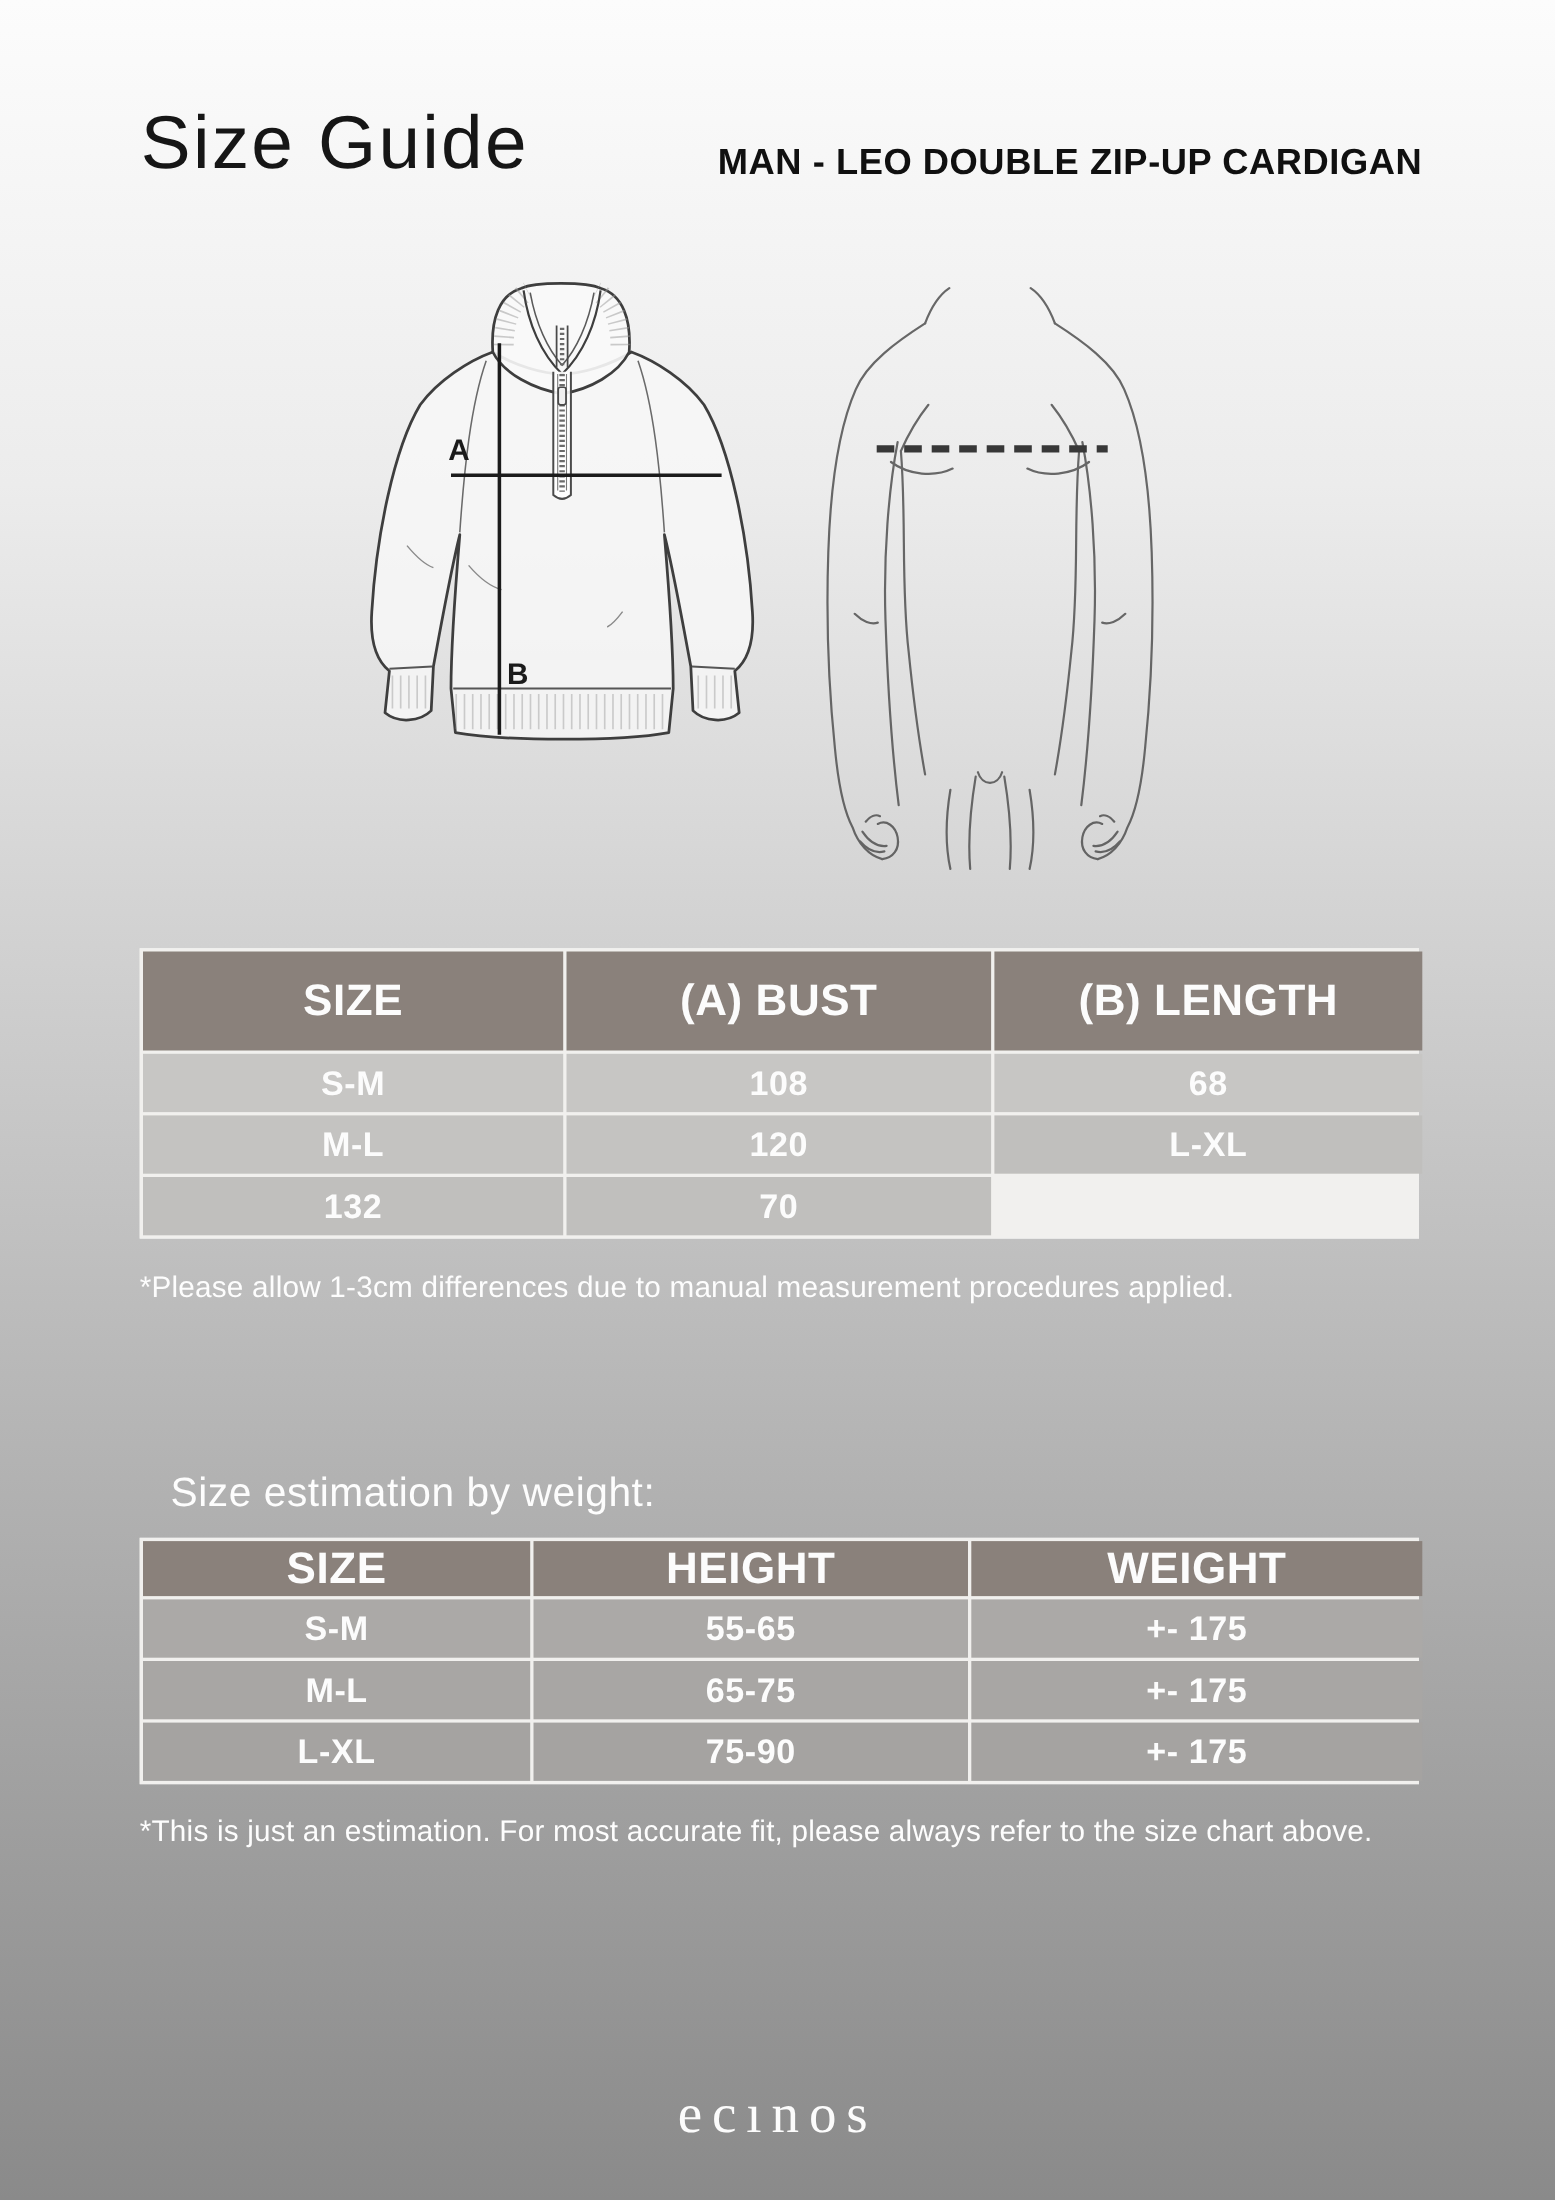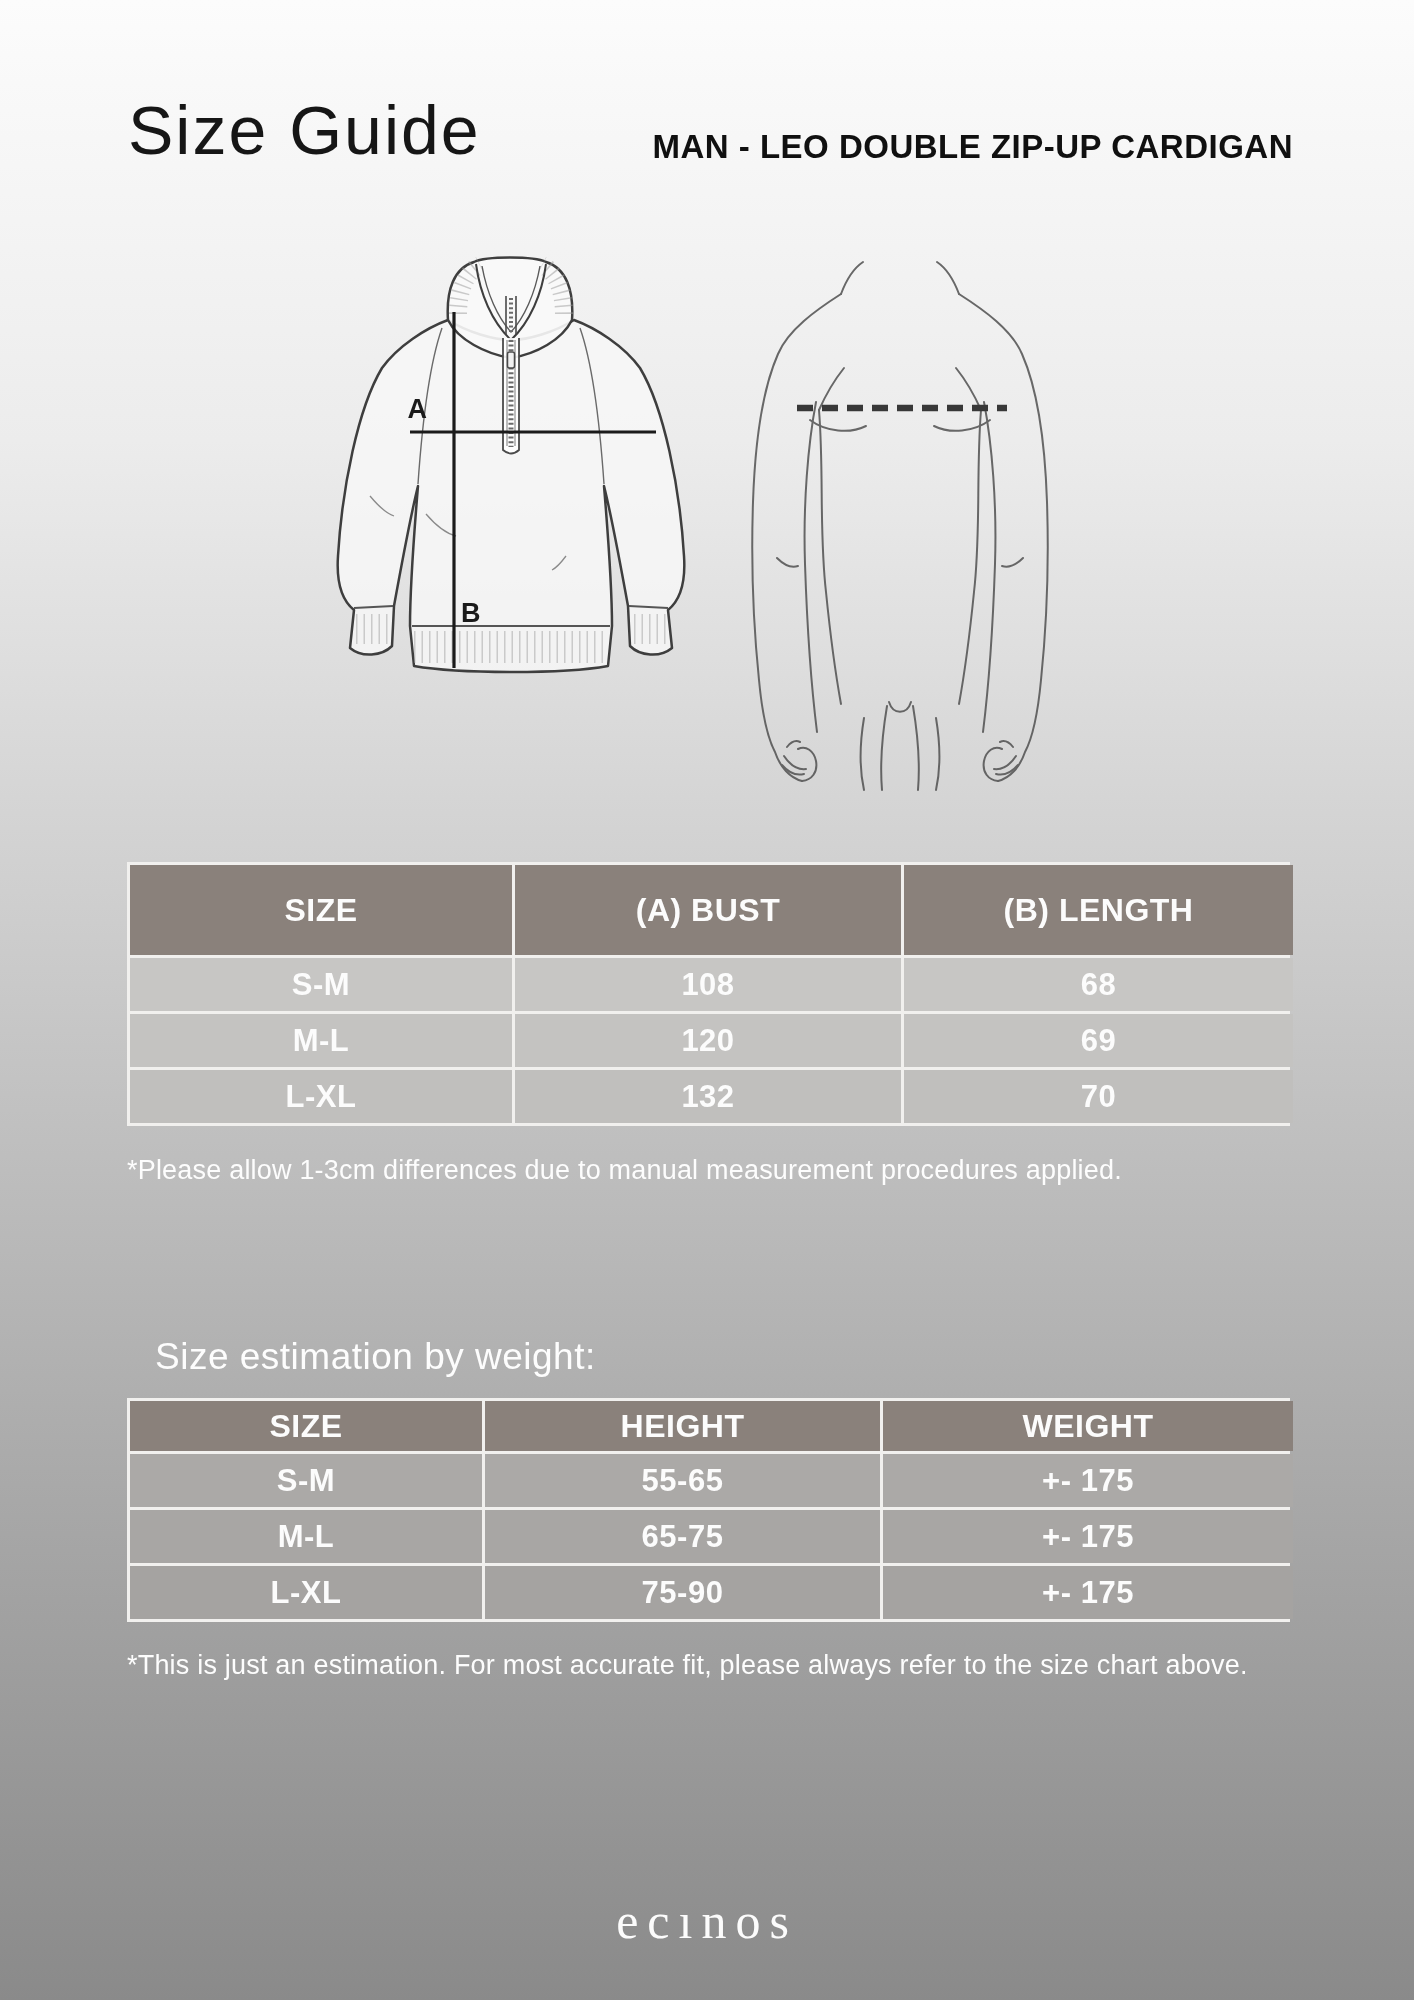--- a/index.html
+++ b/index.html
@@ -29,21 +29,21 @@
     position:absolute;left:127px;width:1157px;
     display:grid;gap:3px;
     background:#f1f0ee;border:3px solid #f1f0ee;
   }
   .table-1{top:862px;grid-template-columns:382px 386px 389px;grid-template-rows:90px 53px 53px 53px;}
   .table-2{top:1398px;grid-template-columns:352px 395px 410px;grid-template-rows:50px 53px 53px 53px;}
   .s-cell{
     display:flex;align-items:center;justify-content:center;
     color:#fcfcfc;font-weight:700;letter-spacing:0.5px;
   }
-  .s-head{background:#8a817b;font-size:32px;}
+  .s-head{background:#8a817b;font-size:40px;}
   .table-1 .r1{background:#c7c6c4;} .table-1 .r2{background:#c4c3c1;} .table-1 .r3{background:#c0bfbd;}
   .table-2 .r1{background:#aba9a7;} .table-2 .r2{background:#a8a6a4;} .table-2 .r3{background:#a5a3a1;}
   .s-data{font-size:31px;}
 
   .note{
     position:absolute;left:127px;width:1230px;
     color:#fdfdfd;font-size:27px;line-height:1.55;letter-spacing:0.2px;
   }
   .note-1{top:1150px;}
   .note-2{top:1645px;}
@@ -128,21 +128,20 @@
     <div class="s-cell s-head">SIZE</div>
     <div class="s-cell s-head">(A) BUST</div>
     <div class="s-cell s-head">(B) LENGTH</div>
 
     <div class="s-cell s-data r1">S-M</div>
     <div class="s-cell s-data r1">108</div>
     <div class="s-cell s-data r1">68</div>
 
     <div class="s-cell s-data r2">M-L</div>
     <div class="s-cell s-data r2">120</div>
-    <div class="s-cell s-data r2">69</div>
 
     <div class="s-cell s-data r3">L-XL</div>
     <div class="s-cell s-data r3">132</div>
     <div class="s-cell s-data r3">70</div>
   </div>
 
   <div class="note note-1">*Please allow 1-3cm differences due to manual measurement procedures applied.</div>
 
   <div class="section-heading">Size estimation by weight:</div>
 

